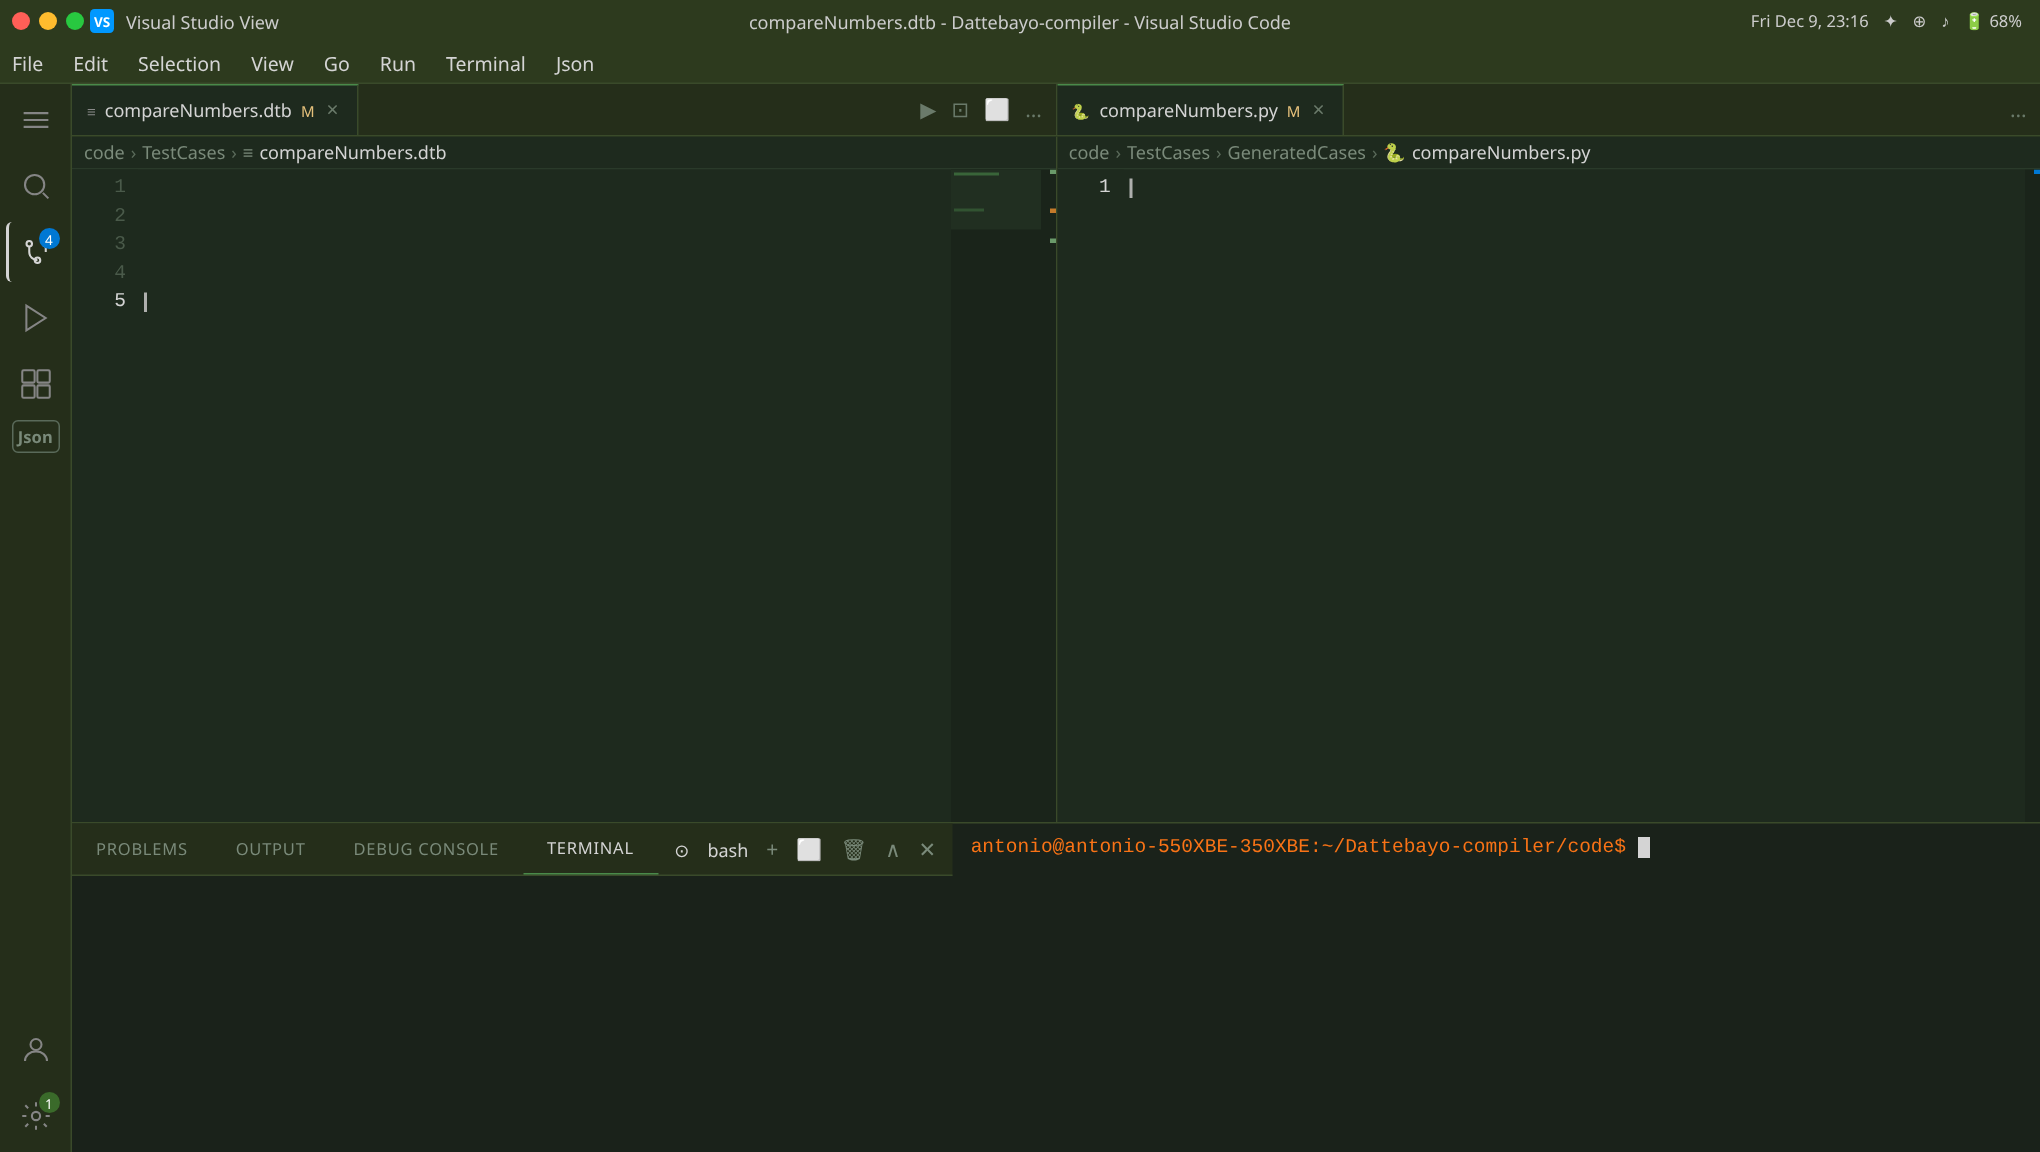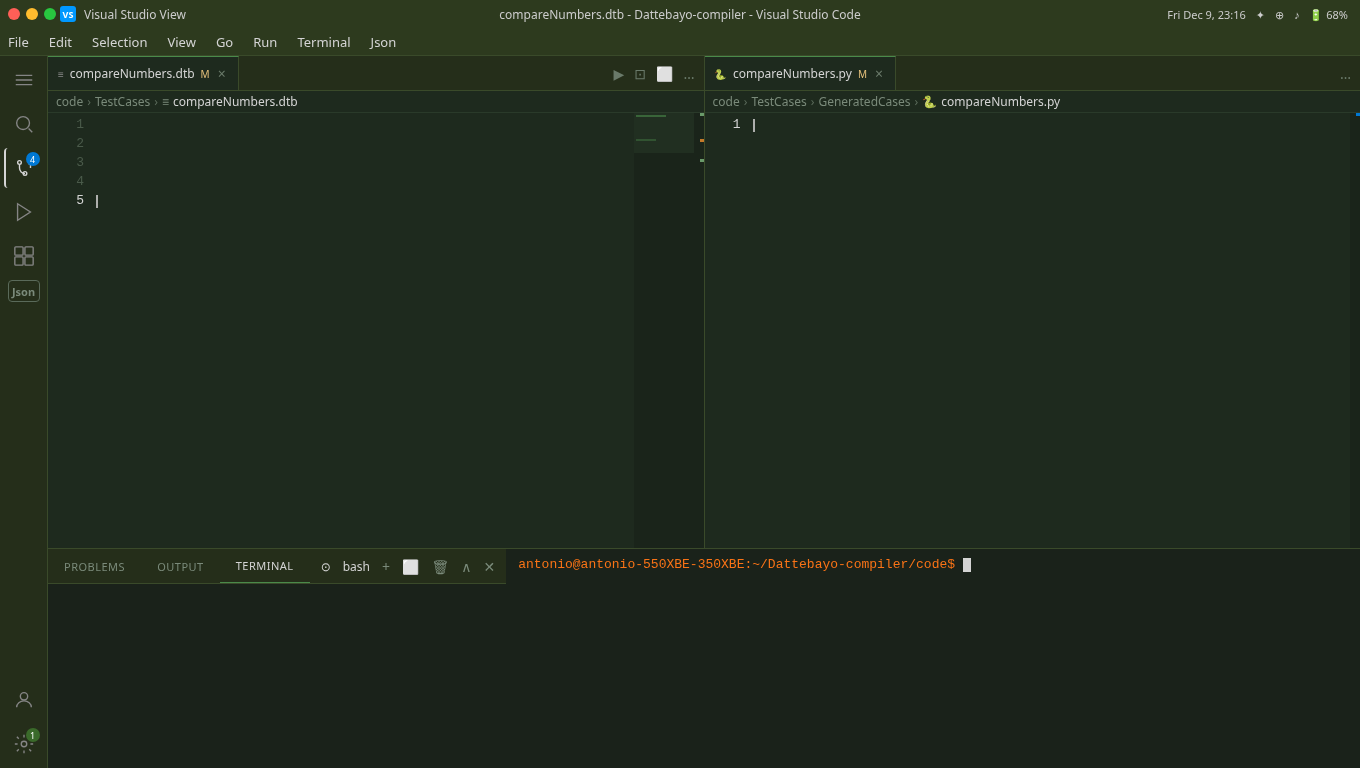--- a/index.html
+++ b/index.html
@@ -575,20 +575,21 @@
           </div>
         </div>
       </div>
 
     </div>
 
     <div id="terminal-panel">
       <div id="panel-tabs">
         <div class="panel-tab">PROBLEMS</div>
         <div class="panel-tab">OUTPUT</div>
+        <div class="panel-tab">DEBUG CONSOLE</div>
         <div class="panel-tab active">TERMINAL</div>
         <div class="panel-actions">
           <span class="panel-action" style="font-size:12px;color:#d4d4d4;">⊙</span>
           <span class="panel-action" style="font-size:12px;color:#d4d4d4;">bash</span>
           <span class="panel-action">+</span>
           <span class="panel-action">⬜</span>
           <span class="panel-action">🗑</span>
           <span class="panel-action">∧</span>
           <span class="panel-action">✕</span>
         </div>

